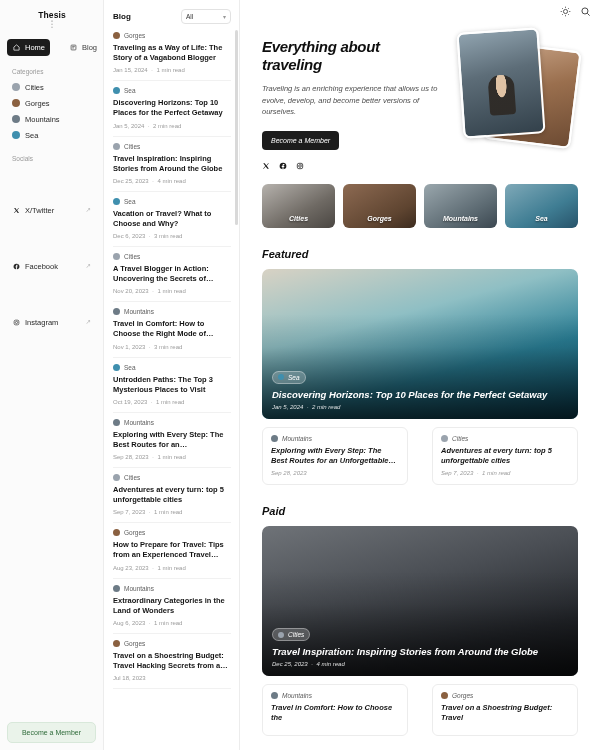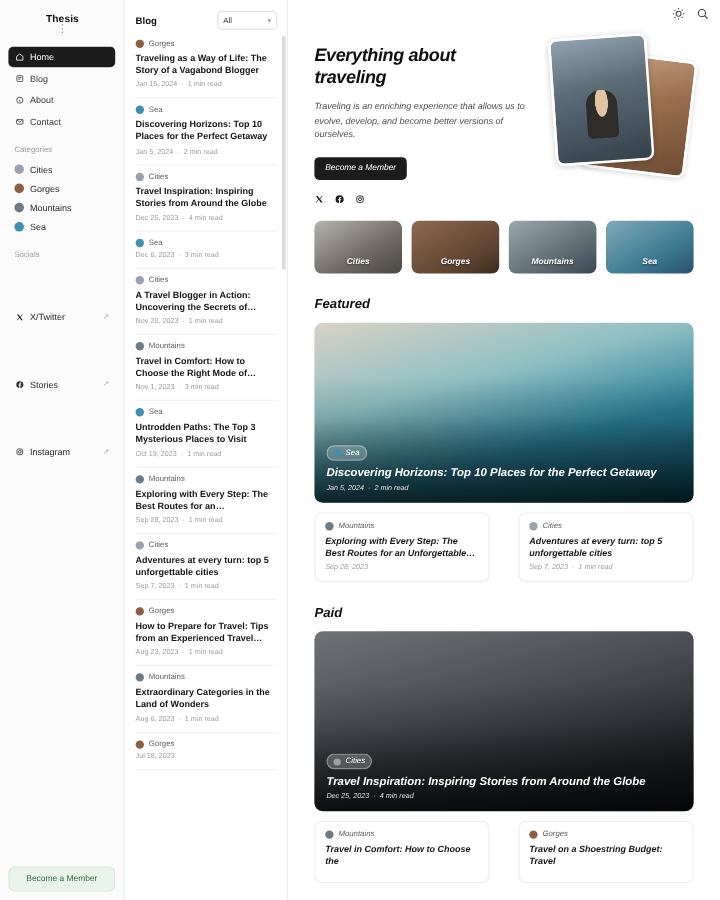--- a/index.html
+++ b/index.html
@@ -22,21 +22,21 @@
     position: relative;
     flex: 0 0 104px;
   }
   .brand-row {
     display: flex; align-items: center; justify-content: space-between;
     padding: 2px 3px 10px 4px;
     flex-direction: column;
   }
   .brand-name { font-size: 8.5px; font-weight: 700; letter-spacing: .1px; }
   .dots-icon { font-size: 9px; color: #8a8a8a; line-height: 1; }
-  .nav { display: flex; flex-direction: column; gap: 1px; text-align: center; }
+  .nav { display: flex; flex-direction: row; gap: 14px; text-align: center; }
   .nav-item {
     display: flex; align-items: center; gap: 5px;
     font-size: 7.5px; padding: 4px 5px; border-radius: 4px; color: #3a3a3a;
   }
   .nav-item.active { background: #1c1c1c; color: #fff; }
   .nav-ico { width: 8px; height: 8px; display: inline-flex; align-items: center; justify-content: center; }
   .nav-ico svg { width: 7px; height: 7px; display: block; }
   .sec-title {
     font-size: 6.5px; color: #9a9a9a; padding: 0 5px; margin: 12px 0 4px 0; font-weight: 400;
   }
@@ -285,21 +285,21 @@
         </span>
         <span>X/Twitter</span>
         <span class="soc-arrow">↗</span>
       </div>
       <div class="soc-item">
         <span class="nav-ico">
           <svg viewBox="0 0 16 16" fill="currentColor">
               <path d="M8 1.5A6.5 6.5 0 0 0 7 14.45V9.9H5.4V8H7V6.7c0-1.6.95-2.5 2.4-2.5.7 0 1.4.12 1.4.12V5.9h-.8c-.8 0-1 .5-1 1v1.1h1.74L10.46 9.9H9v4.55A6.5 6.5 0 0 0 8 1.5z"></path>
             </svg>
         </span>
-        <span>Stories</span>
+        <span>Facebook</span>
         <span class="soc-arrow">↗</span>
       </div>
       <div class="soc-item">
         <span class="nav-ico">
           <svg viewBox="0 0 16 16" fill="none" stroke="currentColor" stroke-width="1.5">
               <rect x="2.6" y="2.6" width="10.8" height="10.8" rx="3.2"></rect>
               <circle cx="8" cy="8" r="2.6"></circle>
               <circle cx="11.3" cy="4.7" r=".7" fill="currentColor" stroke="none"></circle>
             </svg>
         </span>
@@ -343,20 +343,21 @@
           <span>Cities</span>
         </div>
         <div class="post-title">Travel Inspiration: Inspiring Stories from Around the Globe</div>
         <div class="post-meta"><span>Dec 25, 2023</span> &nbsp;·&nbsp; <span>4 min read</span></div>
       </div>
       <div class="post">
         <div class="post-cat">
           <span class="cat-dot" style="background:#3f8fae"></span>
           <span>Sea</span>
         </div>
+        <div class="post-title">Vacation or Travel? What to Choose and Why?</div>
         <div class="post-meta"><span>Dec 6, 2023</span> &nbsp;·&nbsp; <span>3 min read</span></div>
       </div>
       <div class="post">
         <div class="post-cat">
           <span class="cat-dot" style="background:#9aa3ad"></span>
           <span>Cities</span>
         </div>
         <div class="post-title">A Travel Blogger in Action: Uncovering the Secrets of…</div>
         <div class="post-meta"><span>Nov 20, 2023</span> &nbsp;·&nbsp; <span>1 min read</span></div>
       </div>
@@ -406,20 +407,21 @@
           <span>Mountains</span>
         </div>
         <div class="post-title">Extraordinary Categories in the Land of Wonders</div>
         <div class="post-meta"><span>Aug 6, 2023</span> &nbsp;·&nbsp; <span>1 min read</span></div>
       </div>
       <div class="post">
         <div class="post-cat">
           <span class="cat-dot" style="background:#8a6040"></span>
           <span>Gorges</span>
         </div>
+        <div class="post-title">Travel on a Shoestring Budget: Travel Hacking Secrets from a…</div>
         <div class="post-meta"><span>Jul 18, 2023</span></div>
       </div>
 
     </div>
 
     <div class="scrollbar"></div>
   </section>
 
   <main class="main">
     <div class="main-top">

